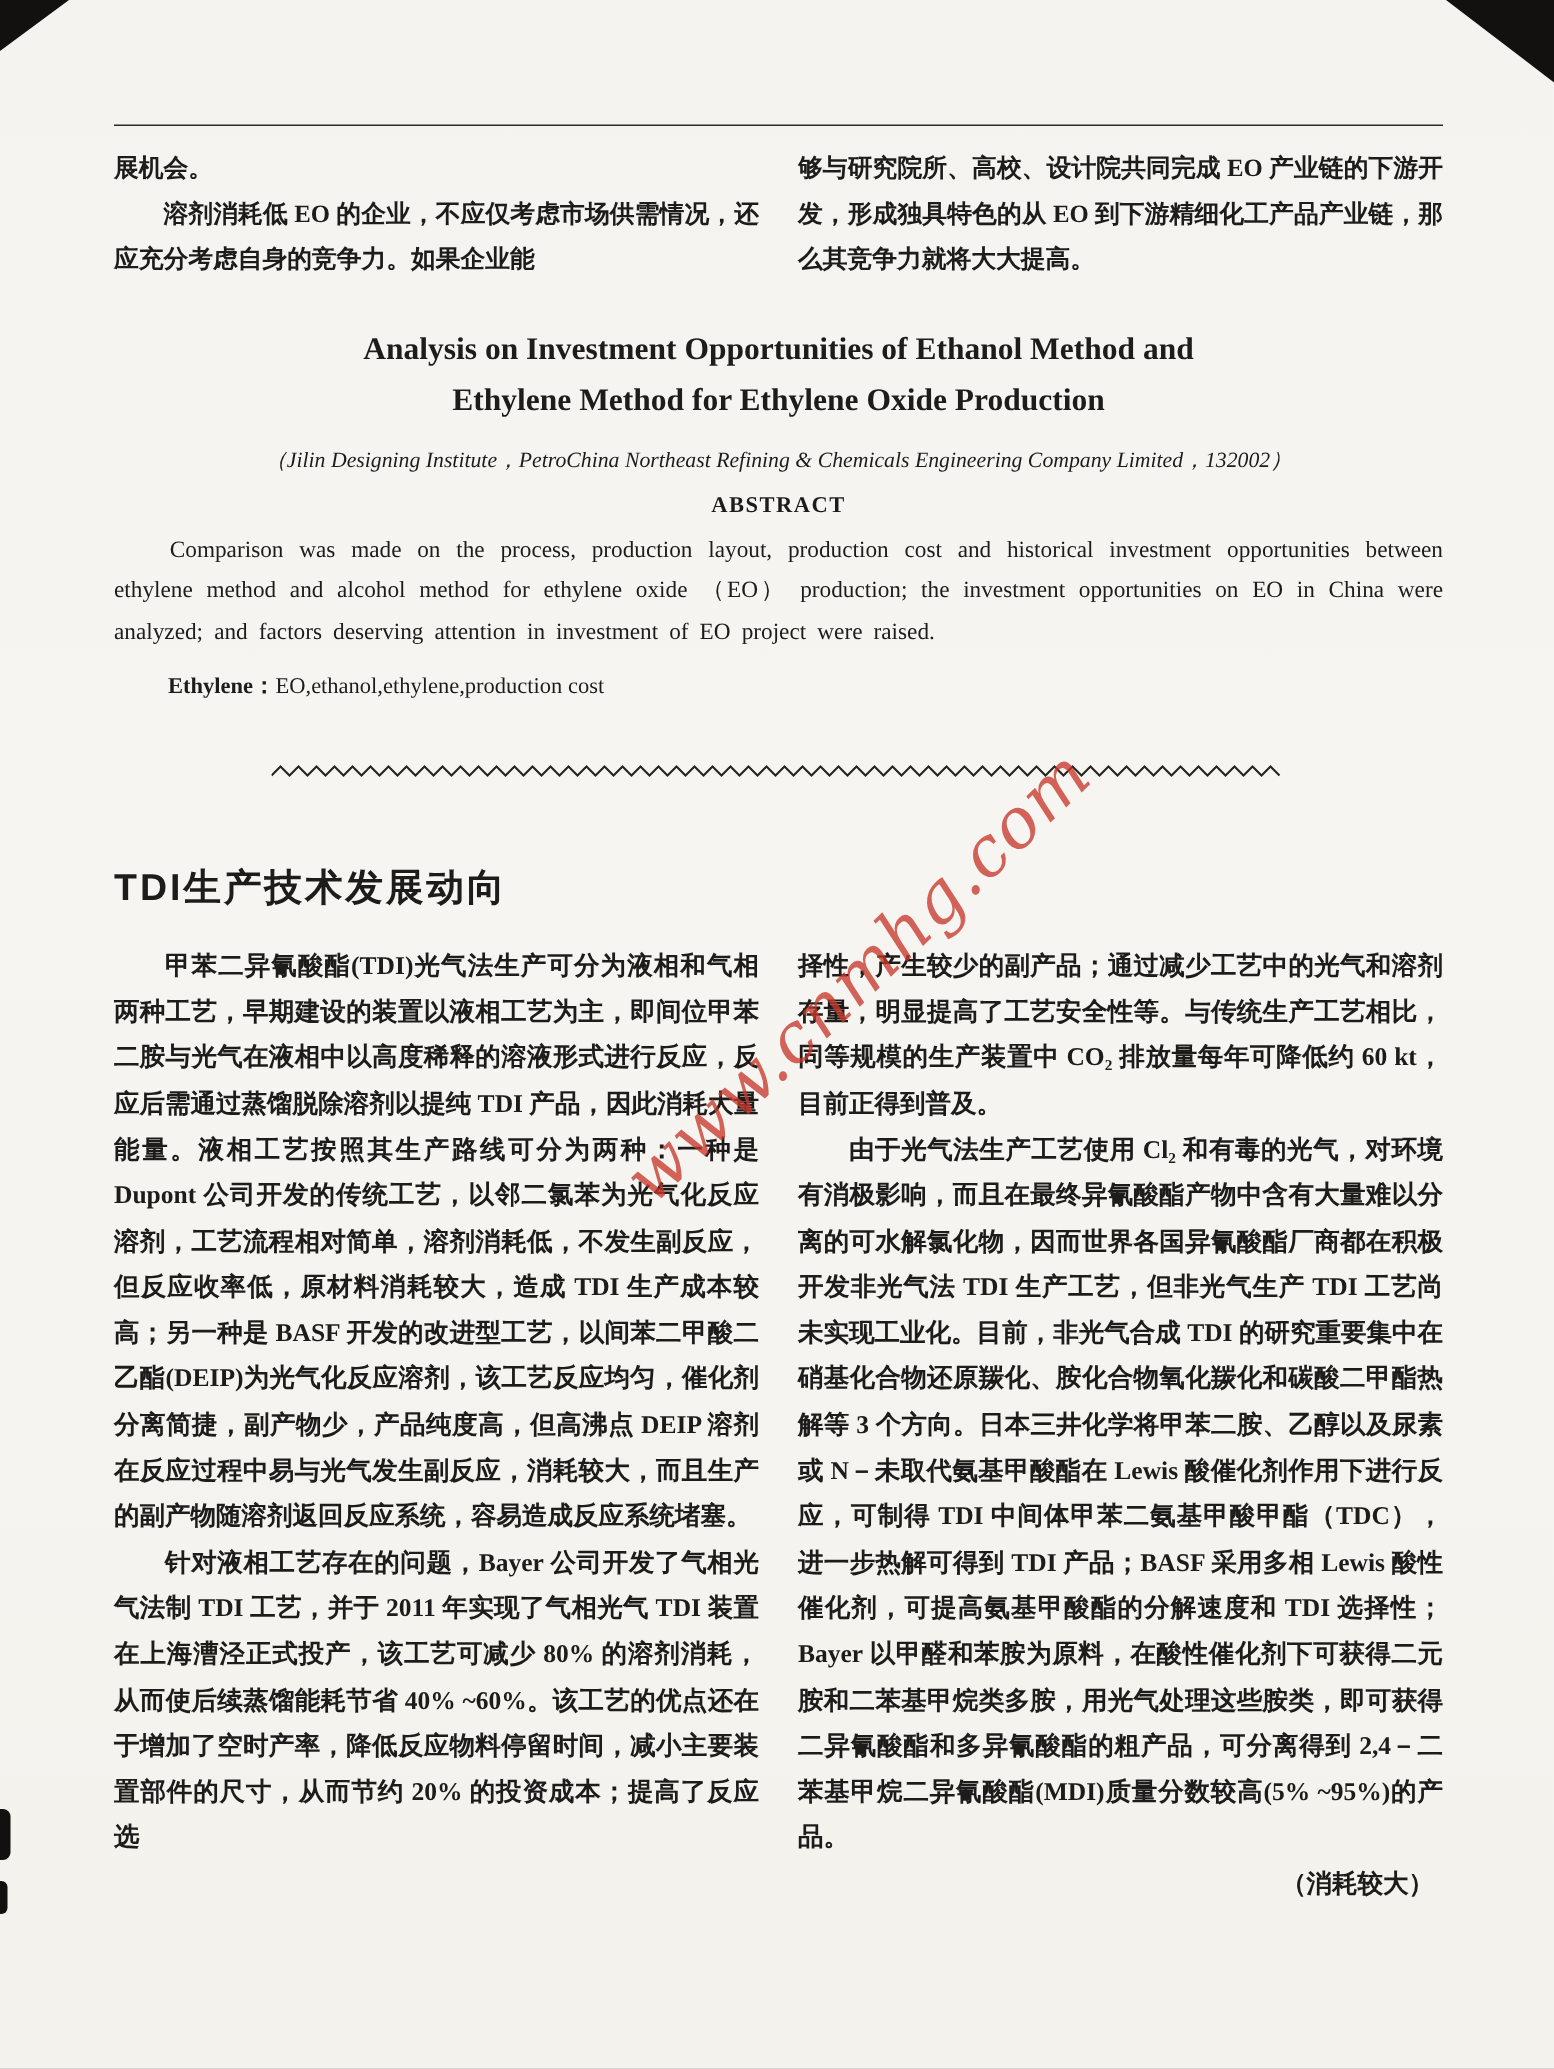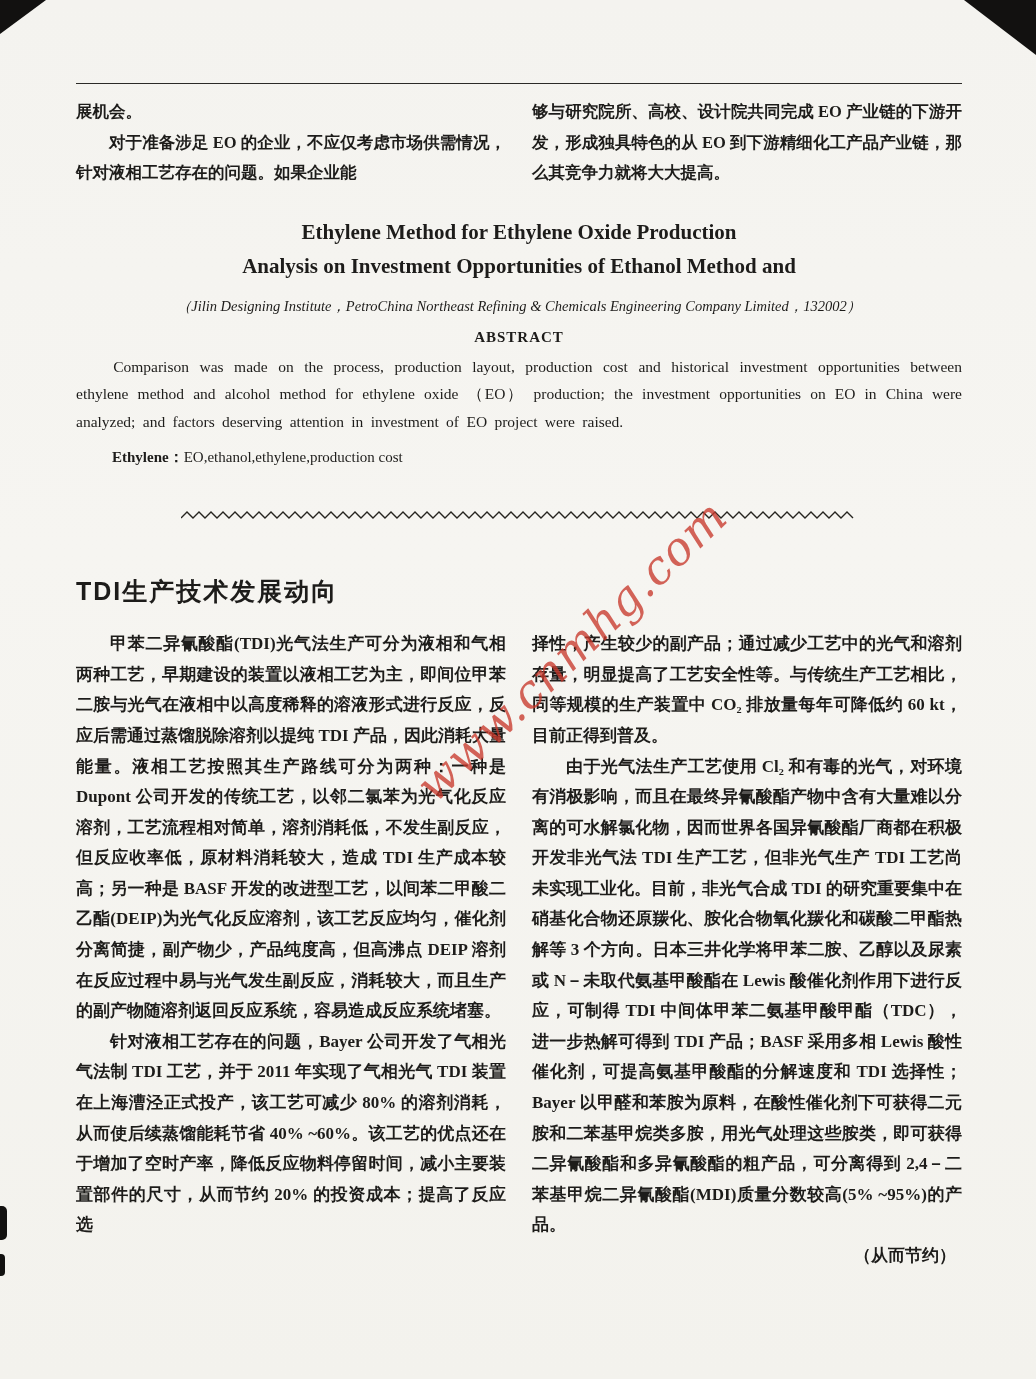--- a/index.html
+++ b/index.html
@@ -84,30 +84,30 @@
 
   <div class="watermark" style="color: rgba(200, 55, 42, 0.776);">www.cnmhg.com</div>
 
   <div class="content">
 
     <div class="head-rule"></div>
 
     <section class="cols a1">
       <div class="col">
         <p>展机会。</p>
-        <p class="ind">对于准备涉足 EO 的企业，不应仅考虑市场供需情况，针对液相工艺存在的问题。如果企业能</p>
+        <p class="ind">溶剂消耗低 EO 的企业，不应仅考虑市场供需情况，还应充分考虑自身的竞争力。如果企业能</p>
       </div>
       <div class="col">
         <p>够与研究院所、高校、设计院共同完成 EO 产业链的下游开发，形成独具特色的从 EO 到下游精细化工产品产业链，那么其竞争力就将大大提高。</p>
       </div>
     </section>
 
     <h1 class="title-en">
+      <span>Analysis on Investment Opportunities of Ethanol Method and</span>
       <span>Ethylene Method for Ethylene Oxide Production</span>
-      <span>Analysis on Investment Opportunities of Ethanol Method and</span>
     </h1>
     <div class="affil">（Jilin Designing Institute，PetroChina Northeast Refining &amp; Chemicals Engineering Company Limited，132002）</div>
     <div class="abs-head">ABSTRACT</div>
     <p class="abstract">Comparison was made on the process, production layout, production cost and historical investment opportunities between ethylene method and alcohol method for ethylene oxide （EO） production; the investment opportunities on EO in China were analyzed; and factors deserving attention in investment of EO project were raised.</p>
     <p class="keywords">
       <span class="kw-label">Ethylene：</span><span>EO,ethanol,ethylene,production cost</span>
     </p>
 
     <div class="divider-wrap">
       <svg width="676" height="12" viewBox="0 0 676 12">
@@ -118,18 +118,18 @@
     <h2 class="title-cn">TDI生产技术发展动向</h2>
 
     <section class="cols a2">
       <div class="col">
         <p class="ind">甲苯二异氰酸酯(TDI)光气法生产可分为液相和气相两种工艺，早期建设的装置以液相工艺为主，即间位甲苯二胺与光气在液相中以高度稀释的溶液形式进行反应，反应后需通过蒸馏脱除溶剂以提纯 TDI 产品，因此消耗大量能量。液相工艺按照其生产路线可分为两种：一种是 Dupont 公司开发的传统工艺，以邻二氯苯为光气化反应溶剂，工艺流程相对简单，溶剂消耗低，不发生副反应，但反应收率低，原材料消耗较大，造成 TDI 生产成本较高；另一种是 BASF 开发的改进型工艺，以间苯二甲酸二乙酯(DEIP)为光气化反应溶剂，该工艺反应均匀，催化剂分离简捷，副产物少，产品纯度高，但高沸点 DEIP 溶剂在反应过程中易与光气发生副反应，消耗较大，而且生产的副产物随溶剂返回反应系统，容易造成反应系统堵塞。</p>
         <p class="ind">针对液相工艺存在的问题，Bayer 公司开发了气相光气法制 TDI 工艺，并于 2011 年实现了气相光气 TDI 装置在上海漕泾正式投产，该工艺可减少 80% 的溶剂消耗，从而使后续蒸馏能耗节省 40% ~60%。该工艺的优点还在于增加了空时产率，降低反应物料停留时间，减小主要装置部件的尺寸，从而节约 20% 的投资成本；提高了反应选</p>
       </div>
       <div class="col">
         <p>择性，产生较少的副产品；通过减少工艺中的光气和溶剂存量，明显提高了工艺安全性等。与传统生产工艺相比，同等规模的生产装置中 CO₂ 排放量每年可降低约 60 kt，目前正得到普及。</p>
         <p class="ind">由于光气法生产工艺使用 Cl₂ 和有毒的光气，对环境有消极影响，而且在最终异氰酸酯产物中含有大量难以分离的可水解氯化物，因而世界各国异氰酸酯厂商都在积极开发非光气法 TDI 生产工艺，但非光气生产 TDI 工艺尚未实现工业化。目前，非光气合成 TDI 的研究重要集中在硝基化合物还原羰化、胺化合物氧化羰化和碳酸二甲酯热解等 3 个方向。日本三井化学将甲苯二胺、乙醇以及尿素或 N－未取代氨基甲酸酯在 Lewis 酸催化剂作用下进行反应，可制得 TDI 中间体甲苯二氨基甲酸甲酯（TDC），进一步热解可得到 TDI 产品；BASF 采用多相 Lewis 酸性催化剂，可提高氨基甲酸酯的分解速度和 TDI 选择性；Bayer 以甲醛和苯胺为原料，在酸性催化剂下可获得二元胺和二苯基甲烷类多胺，用光气处理这些胺类，即可获得二异氰酸酯和多异氰酸酯的粗产品，可分离得到 2,4－二苯基甲烷二异氰酸酯(MDI)质量分数较高(5% ~95%)的产品。</p>
-        <p class="byline">（从而节约）</p>
+        <p class="byline">（消耗较大）</p>
       </div>
     </section>
 
   </div>
 </div>
 
 </body></html>

